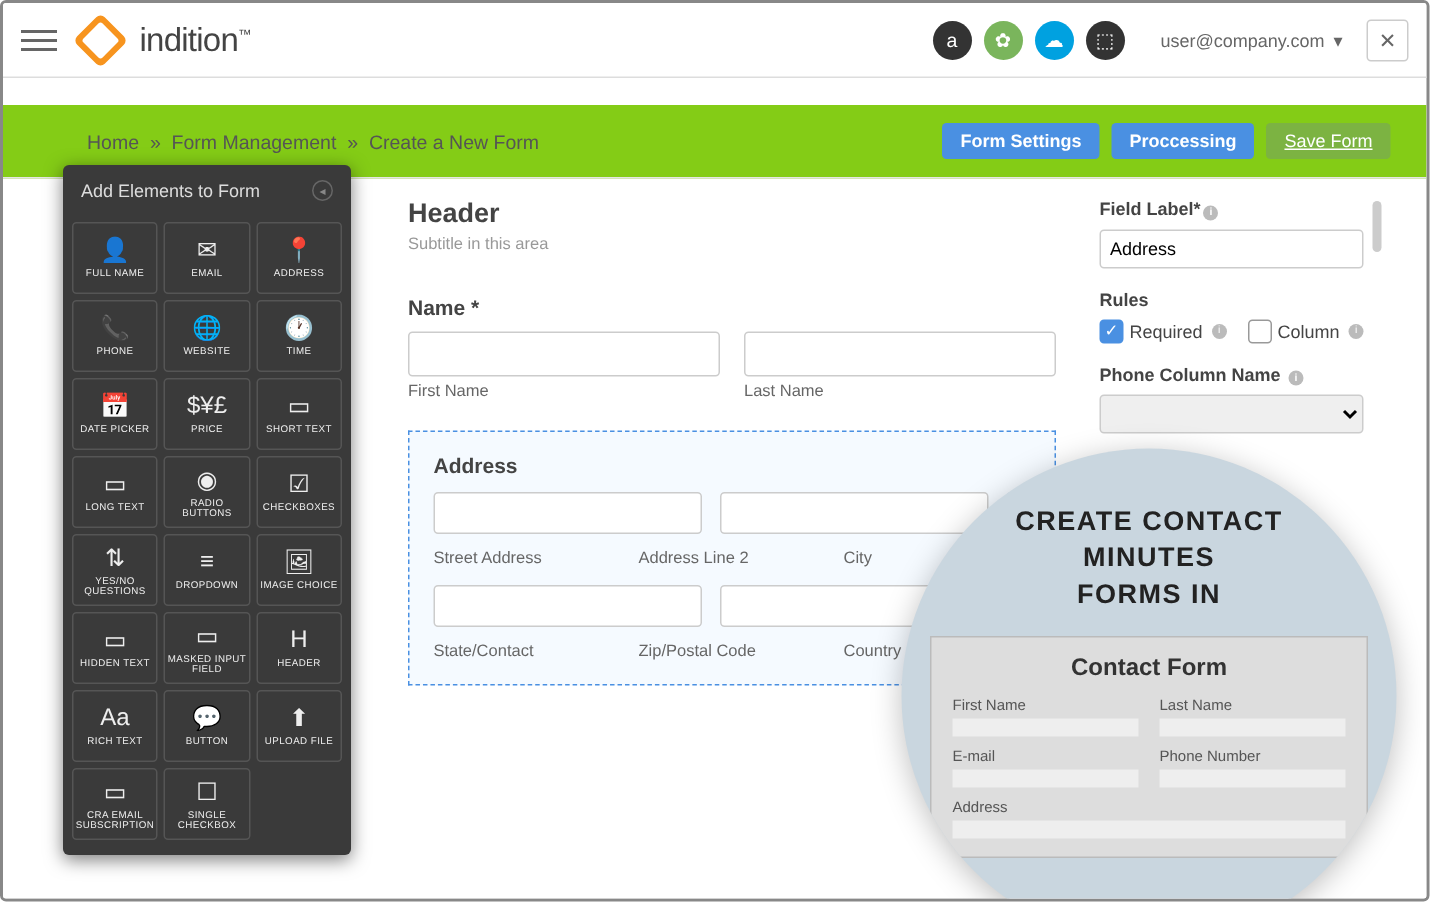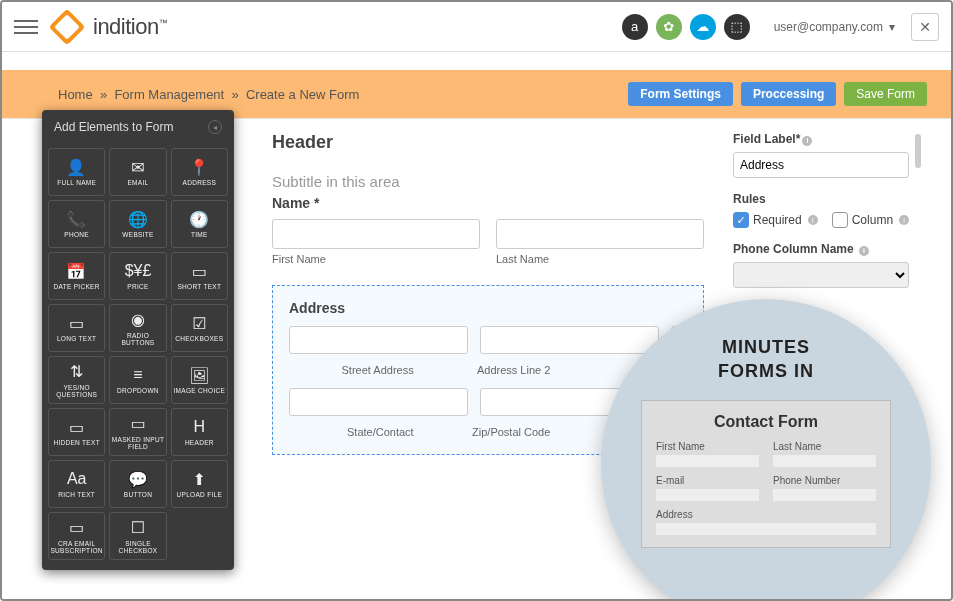--- a/index.html
+++ b/index.html
@@ -17,72 +17,72 @@
 .topbar-right { margin-left: auto; display: flex; align-items: center; gap: 8px; }
 .app-icon { width: 26px; height: 26px; border-radius: 50%; display: flex; align-items: center; justify-content: center; font-size: 13px; color: #fff; }
 .app-amazon { background: #333; }
 .app-shopify { background: #7ab55c; }
 .app-salesforce { background: #00a1e0; }
 .app-other { background: #333; }
 .user-menu { margin-left: 16px; font-size: 12px; color: #666; display: flex; align-items: center; gap: 6px; cursor: pointer; }
 .tools-btn { width: 28px; height: 28px; border: 1px solid #ccc; border-radius: 3px; display: flex; align-items: center; justify-content: center; margin-left: 8px; cursor: pointer; font-size: 14px; color: #666; }
 
 
-.crumb-row { display: flex; align-items: center; padding: 12px 24px 12px 56px; background: #fdba74; border-bottom: 1px solid #e5e5e5; margin-top: 18px; }
+.crumb-row { display: flex; align-items: center; padding: 12px 24px 12px 56px; background: #84cc16; border-bottom: 1px solid #e5e5e5; margin-top: 18px; }
 .crumb { font-size: 13px; color: #555; }
 .crumb-actions { margin-left: auto; display: flex; gap: 8px; }
 .btn { padding: 5px 12px; border: none; border-radius: 3px; font-size: 12px; color: #fff; cursor: pointer; }
 .btn-blue { background: #4a90e2; font-weight: bold; }
-.btn-green { background: #7cb342; }
+.btn-green { background: #7cb342; text-decoration: underline; }
 
 
 .panel { position: absolute; left: 40px; top: 108px; width: 192px; background: #3a3a3a; border-radius: 4px; box-shadow: 0 3px 12px rgba(0,0,0,0.5); z-index: 5; }
 .panel-header { padding: 10px 12px; font-size: 12px; color: #ddd; display: flex; align-items: center; justify-content: space-between; }
 .collapse-icon { width: 14px; height: 14px; border: 1px solid #666; border-radius: 50%; display: flex; align-items: center; justify-content: center; font-size: 8px; color: #888; }
 .panel-grid { display: grid; grid-template-columns: repeat(3, 1fr); gap: 4px; padding: 4px 6px 10px; }
 .elem { border: 1px solid #555; border-radius: 3px; height: 48px; display: flex; flex-direction: column; align-items: center; justify-content: center; cursor: pointer; color: #eee; }
 .elem-icon { font-size: 16px; height: 20px; display: flex; align-items: center; }
 .elem-label { font-size: 6.5px; letter-spacing: 0.3px; margin-top: 2px; text-align: center; line-height: 1.1; }
 
 
 .canvas { position: absolute; left: 270px; top: 130px; width: 432px; }
 .section-title { font-size: 18px; color: #444; font-weight: 600; }
-.section-sub { font-size: 15px; color: #999; margin-top: 20px; }
-.field-group { margin-top: 5px; }
+.section-sub { font-size: 11px; color: #999; margin-top: 4px; }
+.field-group { margin-top: 28px; }
 .group-label { font-size: 14px; color: #444; font-weight: 600; margin-bottom: 8px; }
 .field-row { display: flex; gap: 16px; }
 .field { flex: 1; }
 .field input { width: 100%; height: 30px; border: 1px solid #ccc; border-radius: 3px; padding: 0 6px; }
 .field-label { font-size: 11px; color: #666; margin-top: 4px; }
 .address-block { border: 1px dashed #4a90e2; background: #f5faff; padding: 14px 16px 16px; margin-top: 20px; position: relative; }
 .address-block .group-label { margin-bottom: 10px; }
 .address-row { display: flex; gap: 12px; margin-bottom: 10px; }
 .address-row:last-child { margin-bottom: 0; }
 .address-row input { flex: 1; height: 28px; border: 1px solid #ccc; border-radius: 3px; background: #fff; }
-.address-labels { display: flex; gap: 12px; text-align: right; }
+.address-labels { display: flex; gap: 12px; }
 .address-labels span { flex: 1; font-size: 11px; color: #666; }
 
 
 .props { position: absolute; right: 42px; top: 130px; width: 176px; }
 .prop-label { font-size: 12px; color: #444; font-weight: 600; }
 .prop-input { width: 100%; height: 26px; border: 1px solid #ccc; border-radius: 3px; margin-top: 6px; padding: 0 6px; font-size: 12px; }
 .prop-section { margin-top: 14px; }
 .checks { display: flex; gap: 14px; margin-top: 6px; align-items: center; }
 .check { display: flex; align-items: center; gap: 4px; font-size: 12px; color: #444; }
 .check-box { width: 16px; height: 16px; border: 1px solid #999; border-radius: 3px; display: flex; align-items: center; justify-content: center; }
 .check-box.checked { background: #4a90e2; border-color: #4a90e2; color: #fff; font-size: 11px; }
 .info-dot { width: 10px; height: 10px; border-radius: 50%; background: #bbb; color: #fff; font-size: 7px; display: inline-flex; align-items: center; justify-content: center; margin-left: 2px; }
 .linked-select { width: 100%; height: 26px; border: 1px solid #ccc; border-radius: 3px; margin-top: 6px; }
 .scroll-track { position: absolute; right: 30px; top: 132px; width: 6px; height: 140px; }
 .scroll-thumb { width: 6px; height: 34px; background: #ccc; border-radius: 3px; }
 
 
 .promo { position: absolute; right: 20px; bottom: -30px; width: 330px; height: 330px; border-radius: 50%; background: #c9d6df; box-shadow: 0 4px 20px rgba(0,0,0,0.25); z-index: 10; overflow: hidden; display: flex; flex-direction: column; align-items: center; padding-top: 36px; }
 .promo-title { font-size: 18px; font-weight: 800; letter-spacing: 1px; text-align: center; color: #222; line-height: 1.35; }
-.promo-card { margin-top: 16px; width: 250px; background: #ddd; border: 1px solid #bbb; padding: 12px 14px; }
+.promo-card { margin-top: 16px; width: 292px; background: #ddd; border: 1px solid #bbb; padding: 12px 14px; }
 .promo-card-title { font-size: 16px; font-weight: 700; text-align: center; color: #333; margin-bottom: 10px; }
 .promo-row { display: flex; gap: 14px; margin-bottom: 8px; }
 .promo-field { flex: 1; }
 .promo-field-label { font-size: 10px; color: #555; margin-bottom: 3px; }
 .promo-field-input { height: 12px; background: #eee; }
 .promo-full { margin-top: 6px; }
 
 
 .bottom-fade { position: absolute; left: 0; right: 0; bottom: 0; height: 40px; background: linear-gradient(to bottom, rgba(255,255,255,0), #fff); pointer-events: none; z-index: 2; }
 </style>
@@ -298,20 +298,21 @@
     <select class="linked-select"></select>
   </div>
 </div>
 
 <div class="scroll-track">
     <div class="scroll-thumb"></div>
   </div>
 
 <div class="promo">
   <div class="promo-title">
+    <div>CREATE CONTACT</div>
     <div>MINUTES</div>
     <div>FORMS IN</div>
   </div>
   <div class="promo-card">
     <div class="promo-card-title">Contact Form</div>
     <div class="promo-row">
       <div class="promo-field">
           <div class="promo-field-label">First Name</div>
           <div class="promo-field-input"></div>
         </div>

